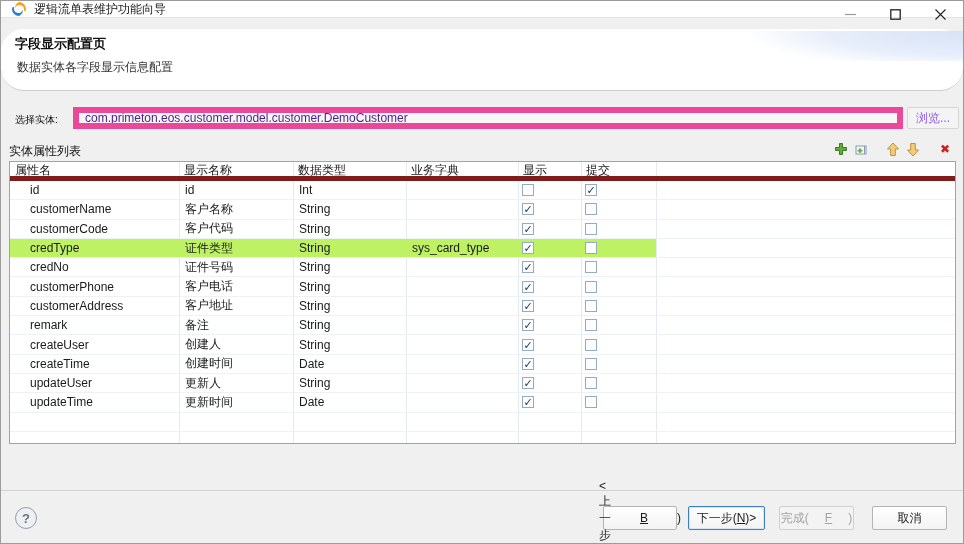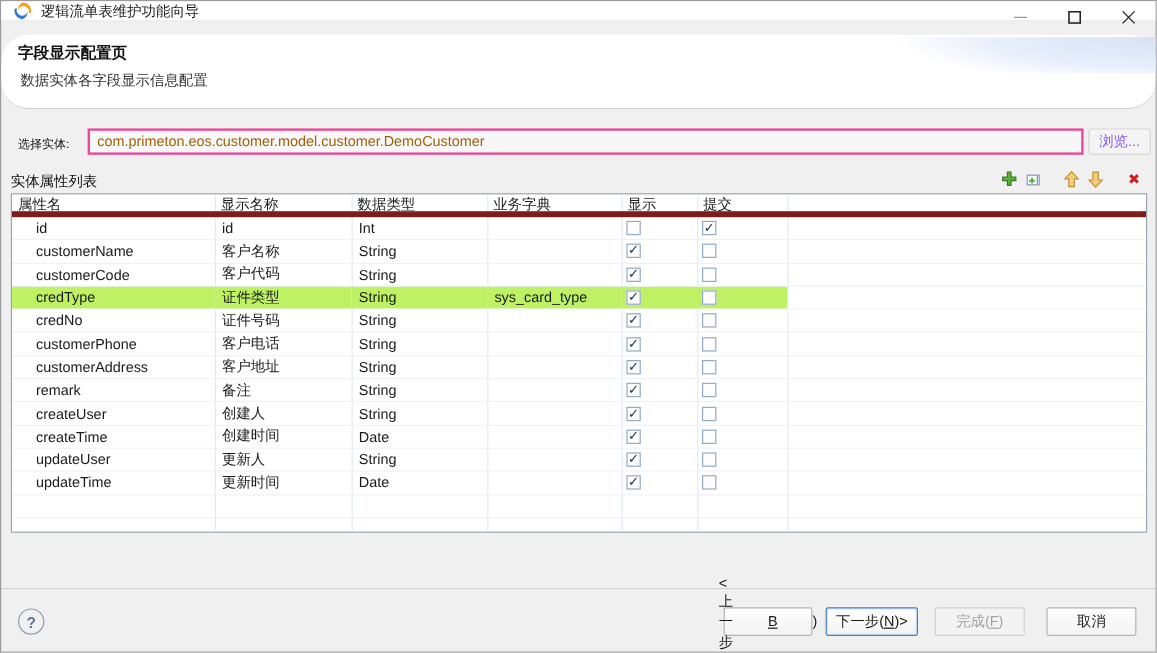--- a/index.html
+++ b/index.html
@@ -27,21 +27,21 @@
   .swoosh {
     position:absolute; right:0; top:2px; width:230px; height:30px;
     background:radial-gradient(140% 190% at 100% 0%, #d7e2f6 0%, #e7eefb 42%, rgba(255,255,255,0) 68%);
   }
   .banner-title { position:absolute; left:14px; top:6px; font-size:13px; font-weight:bold; color:#111; }
   .banner-sub { position:absolute; left:16px; top:30px; font-size:12px; color:#333; }
   
   .entity-label { position:absolute; left:14px; top:112px; font-size:10px; color:#111; }
   .entity-input {
     position:absolute; left:72px; top:106px; width:830px; height:22px;
-    background:#f7f7f7; border:2px solid #ec4899; font-size:12px; color:#a16207;
+    background:#f7f7f7; border:6px solid #ec4899; font-size:12px; color:#4c1d95;
     padding:0 6px; font-family:"Liberation Sans","DejaVu Sans",sans-serif; outline:none;
   }
   .browse-btn {
     position:absolute; left:906px; top:106px; width:52px; height:22px;
     background:#f4f4f4; border:1px solid #d6d6d6; border-radius:2px;
     font-size:12px; color:#8b5cf6; text-align:center; line-height:20px;
   }
   
   .list-caption { position:absolute; left:8px; top:142px; font-size:12px; color:#111; }
   .tbl-toolbar { position:absolute; right:10px; top:139px; height:18px; display:flex; align-items:center; }
@@ -86,21 +86,21 @@
     display:flex; align-items:center; justify-content:center; background:#f0f0f0;
   }
   .btn {
     position:absolute; top:505px; height:24px; background:linear-gradient(#fefefe,#f3f3f3);
     border:1px solid #b4b4b4; border-radius:2px; font-size:12px; color:#1a1a1a;
     display:flex; align-items:center; justify-content:center;
   }
   .btn .mn { text-decoration:underline; }
   .btn-back   { left:602px; width:74px;gap:29px; }
   .btn-next   { left:687px; width:77px; border:1px solid #3d7dca; box-shadow:inset 0 0 0 1px #d7e6f7; }
-  .btn-finish { left:778px; width:75px; color:#a3a3a3; border-color:#d0d0d0; background:#f3f3f3; }
+  .btn-finish { left:778px; width:75px; color:#a3a3a3; border-color:#d0d0d0; background:#f3f3f3;gap:16px; }
   .btn-cancel { left:871px; width:75px; }
 </style>
 </head>
 <body>
 
 <div class="window">
 
   <div class="titlebar">
     <svg class="app-icon" viewBox="0 0 16 16">
       <path d="M8 1a7 7 0 0 1 7 7c0 1.8-.9 2.4-2 1.9A4.6 4.6 0 0 0 4 7.4 7 7 0 0 1 8 1z" fill="#f6a21d"></path>

